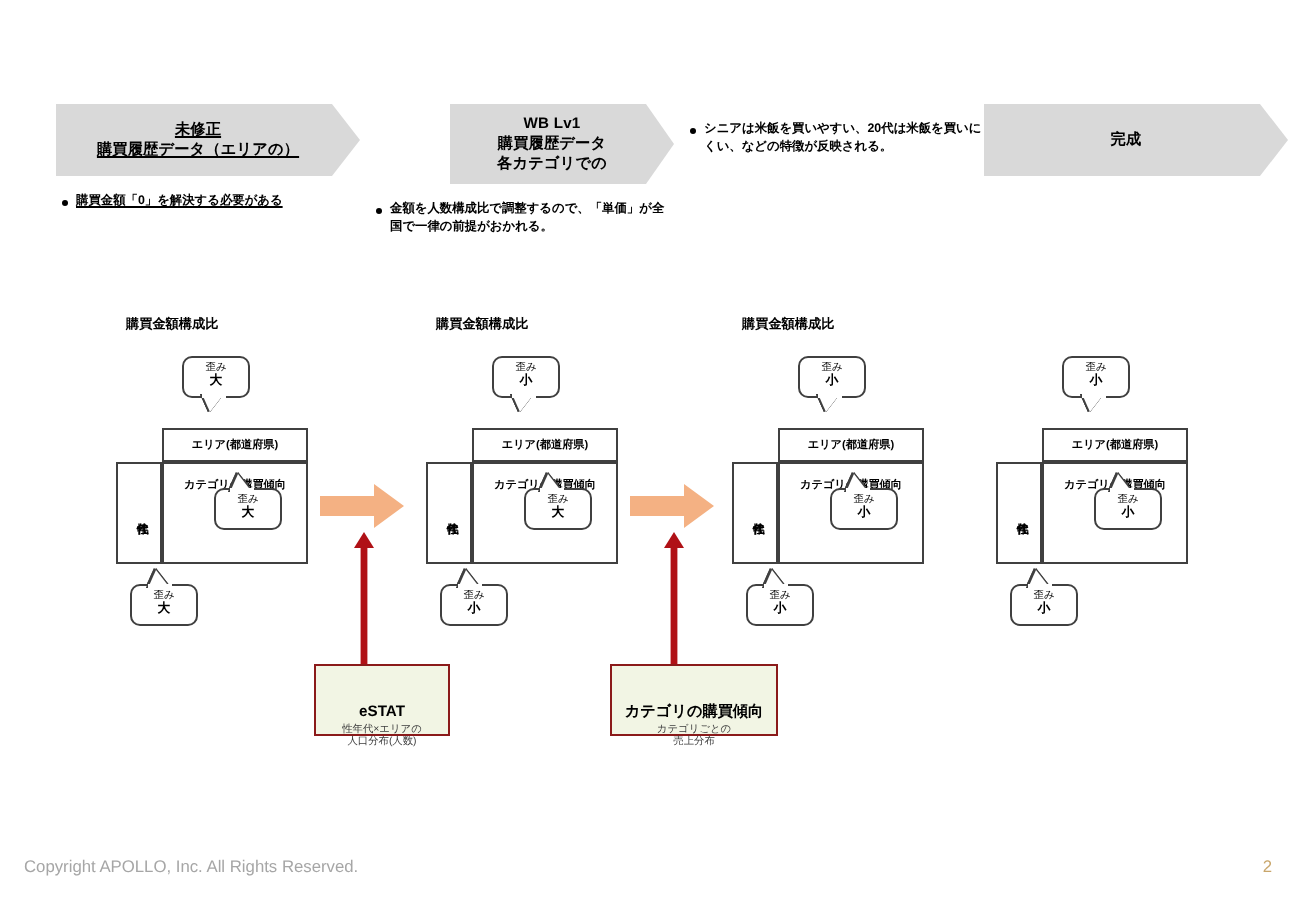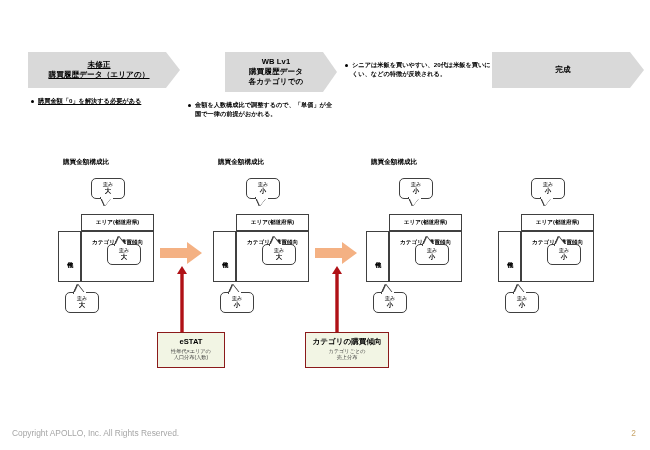--- a/index.html
+++ b/index.html
@@ -300,21 +300,21 @@
   .ra-0 { left: 176px; top: 266px; height: 66px; }
   .ra-1 { left: 331px; top: 266px; height: 66px; }
 
   
   .src-box {
     position: absolute;
     border: 1.4px solid #8b1a1a;
     background: #f2f5e4;
     box-sizing: border-box;
     text-align: center;
-    padding-top: 5px;
+    padding-top: 19px;
     z-index: 2;
   }
   .sb-0 { left: 157px; top: 332px; width: 68px; height: 36px; }
   .sb-1 { left: 305px; top: 332px; width: 84px; height: 36px; }
   .src-title {
     font-size: 7.6px;
     font-weight: bold;
     color: #000;
     line-height: 1.15;
     white-space: nowrap;

